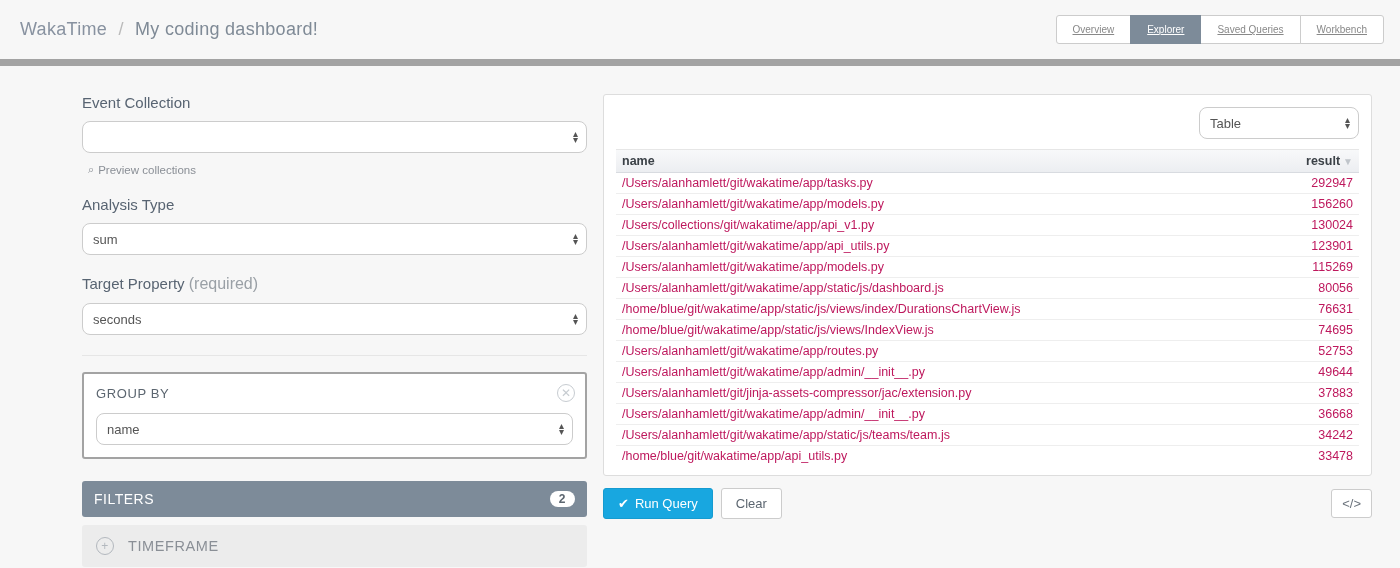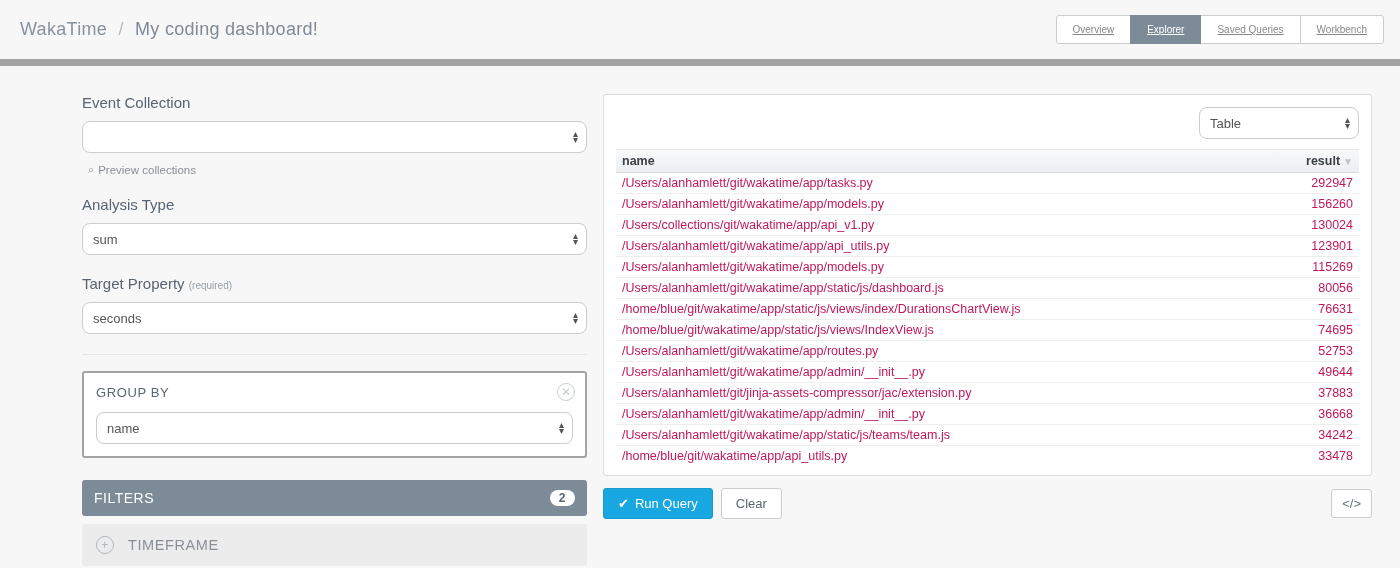--- a/index.html
+++ b/index.html
@@ -37,21 +37,21 @@
   }
   .tab:first-child { border-radius: 3px 0 0 3px; }
   .tab:last-child { border-radius: 0 3px 3px 0; }
   .tab.active { background: #7d8b99; color: #fff; border-color: #7d8b99; position: relative; z-index: 1; }
 
   .content { display: flex; padding: 28px 28px 0 82px; gap: 16px; }
   .left { width: 505px; }
   .right { flex: 1; min-width: 0; }
 
   .field-label { font-size: 15px; color: #586472; margin-bottom: 10px; }
-  .field-label .req { color: #9aa0a6; font-size: 10px; }
+  .field-label .req { color: #9aa0a6; font-size: 16px; }
   .select {
     width: 100%;
     border: 1px solid #ccc;
     border-radius: 8px;
     background: #fff;
     height: 32px;
     display: flex;
     align-items: center;
     padding: 12px 10px;
     font-size: 13px;

